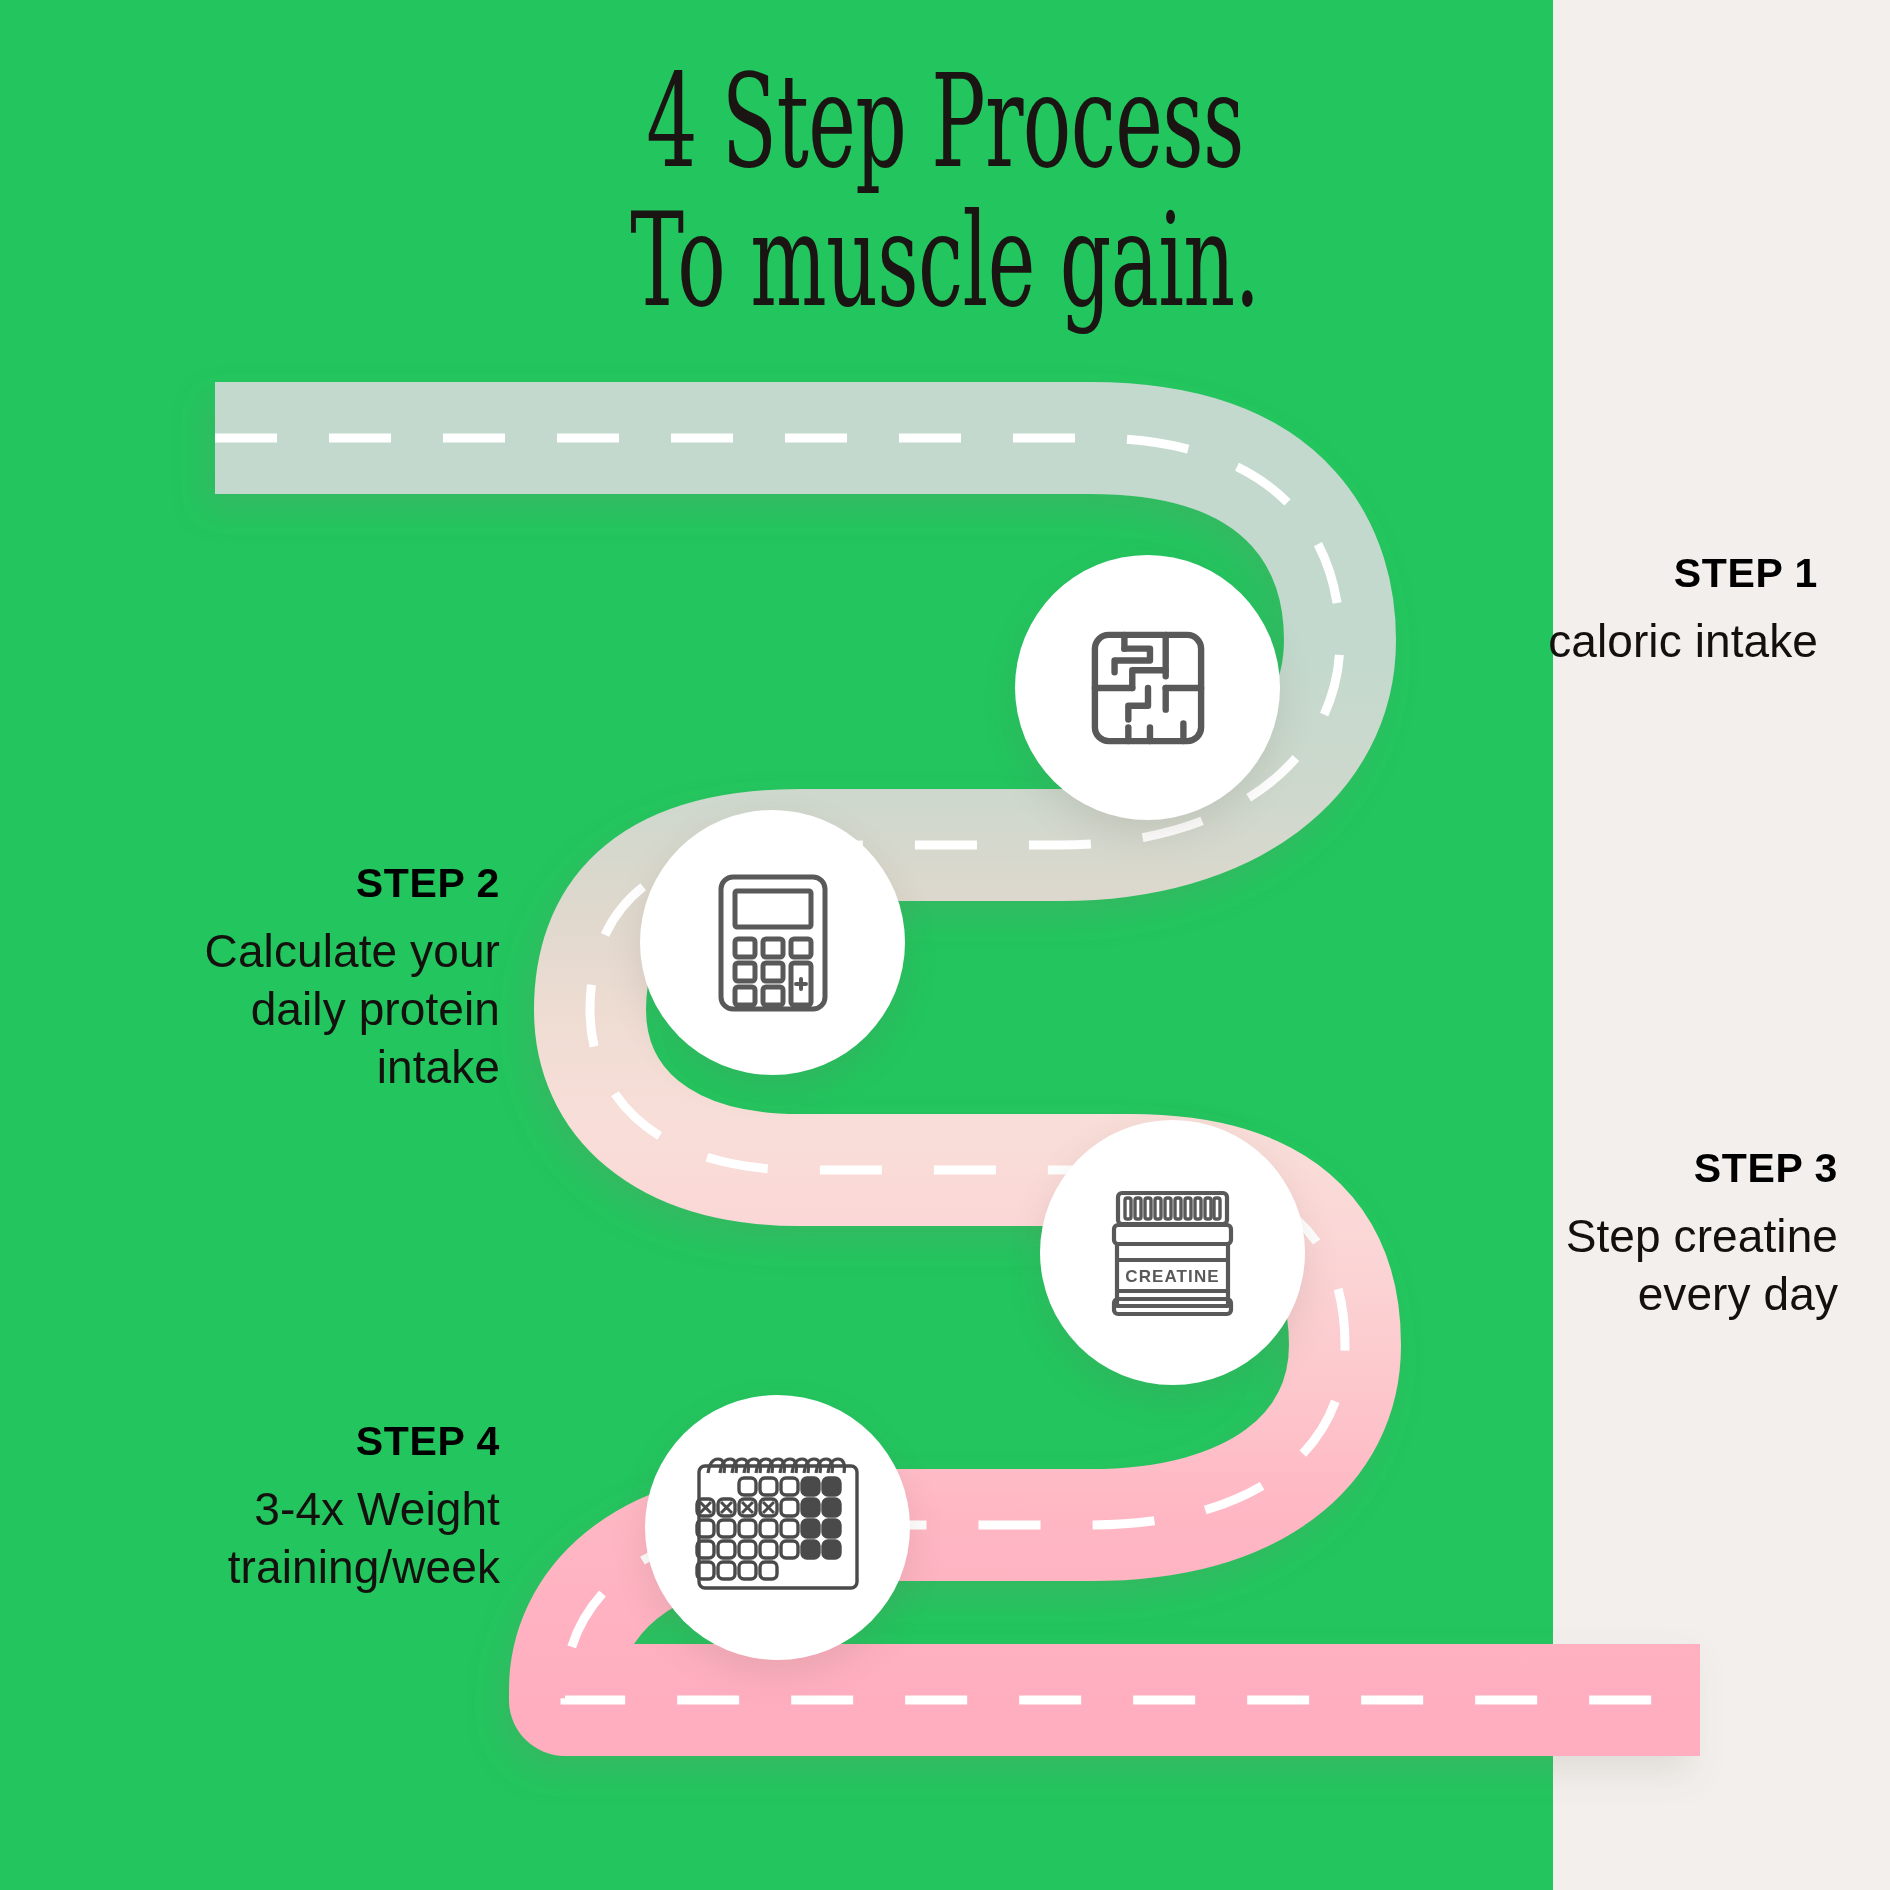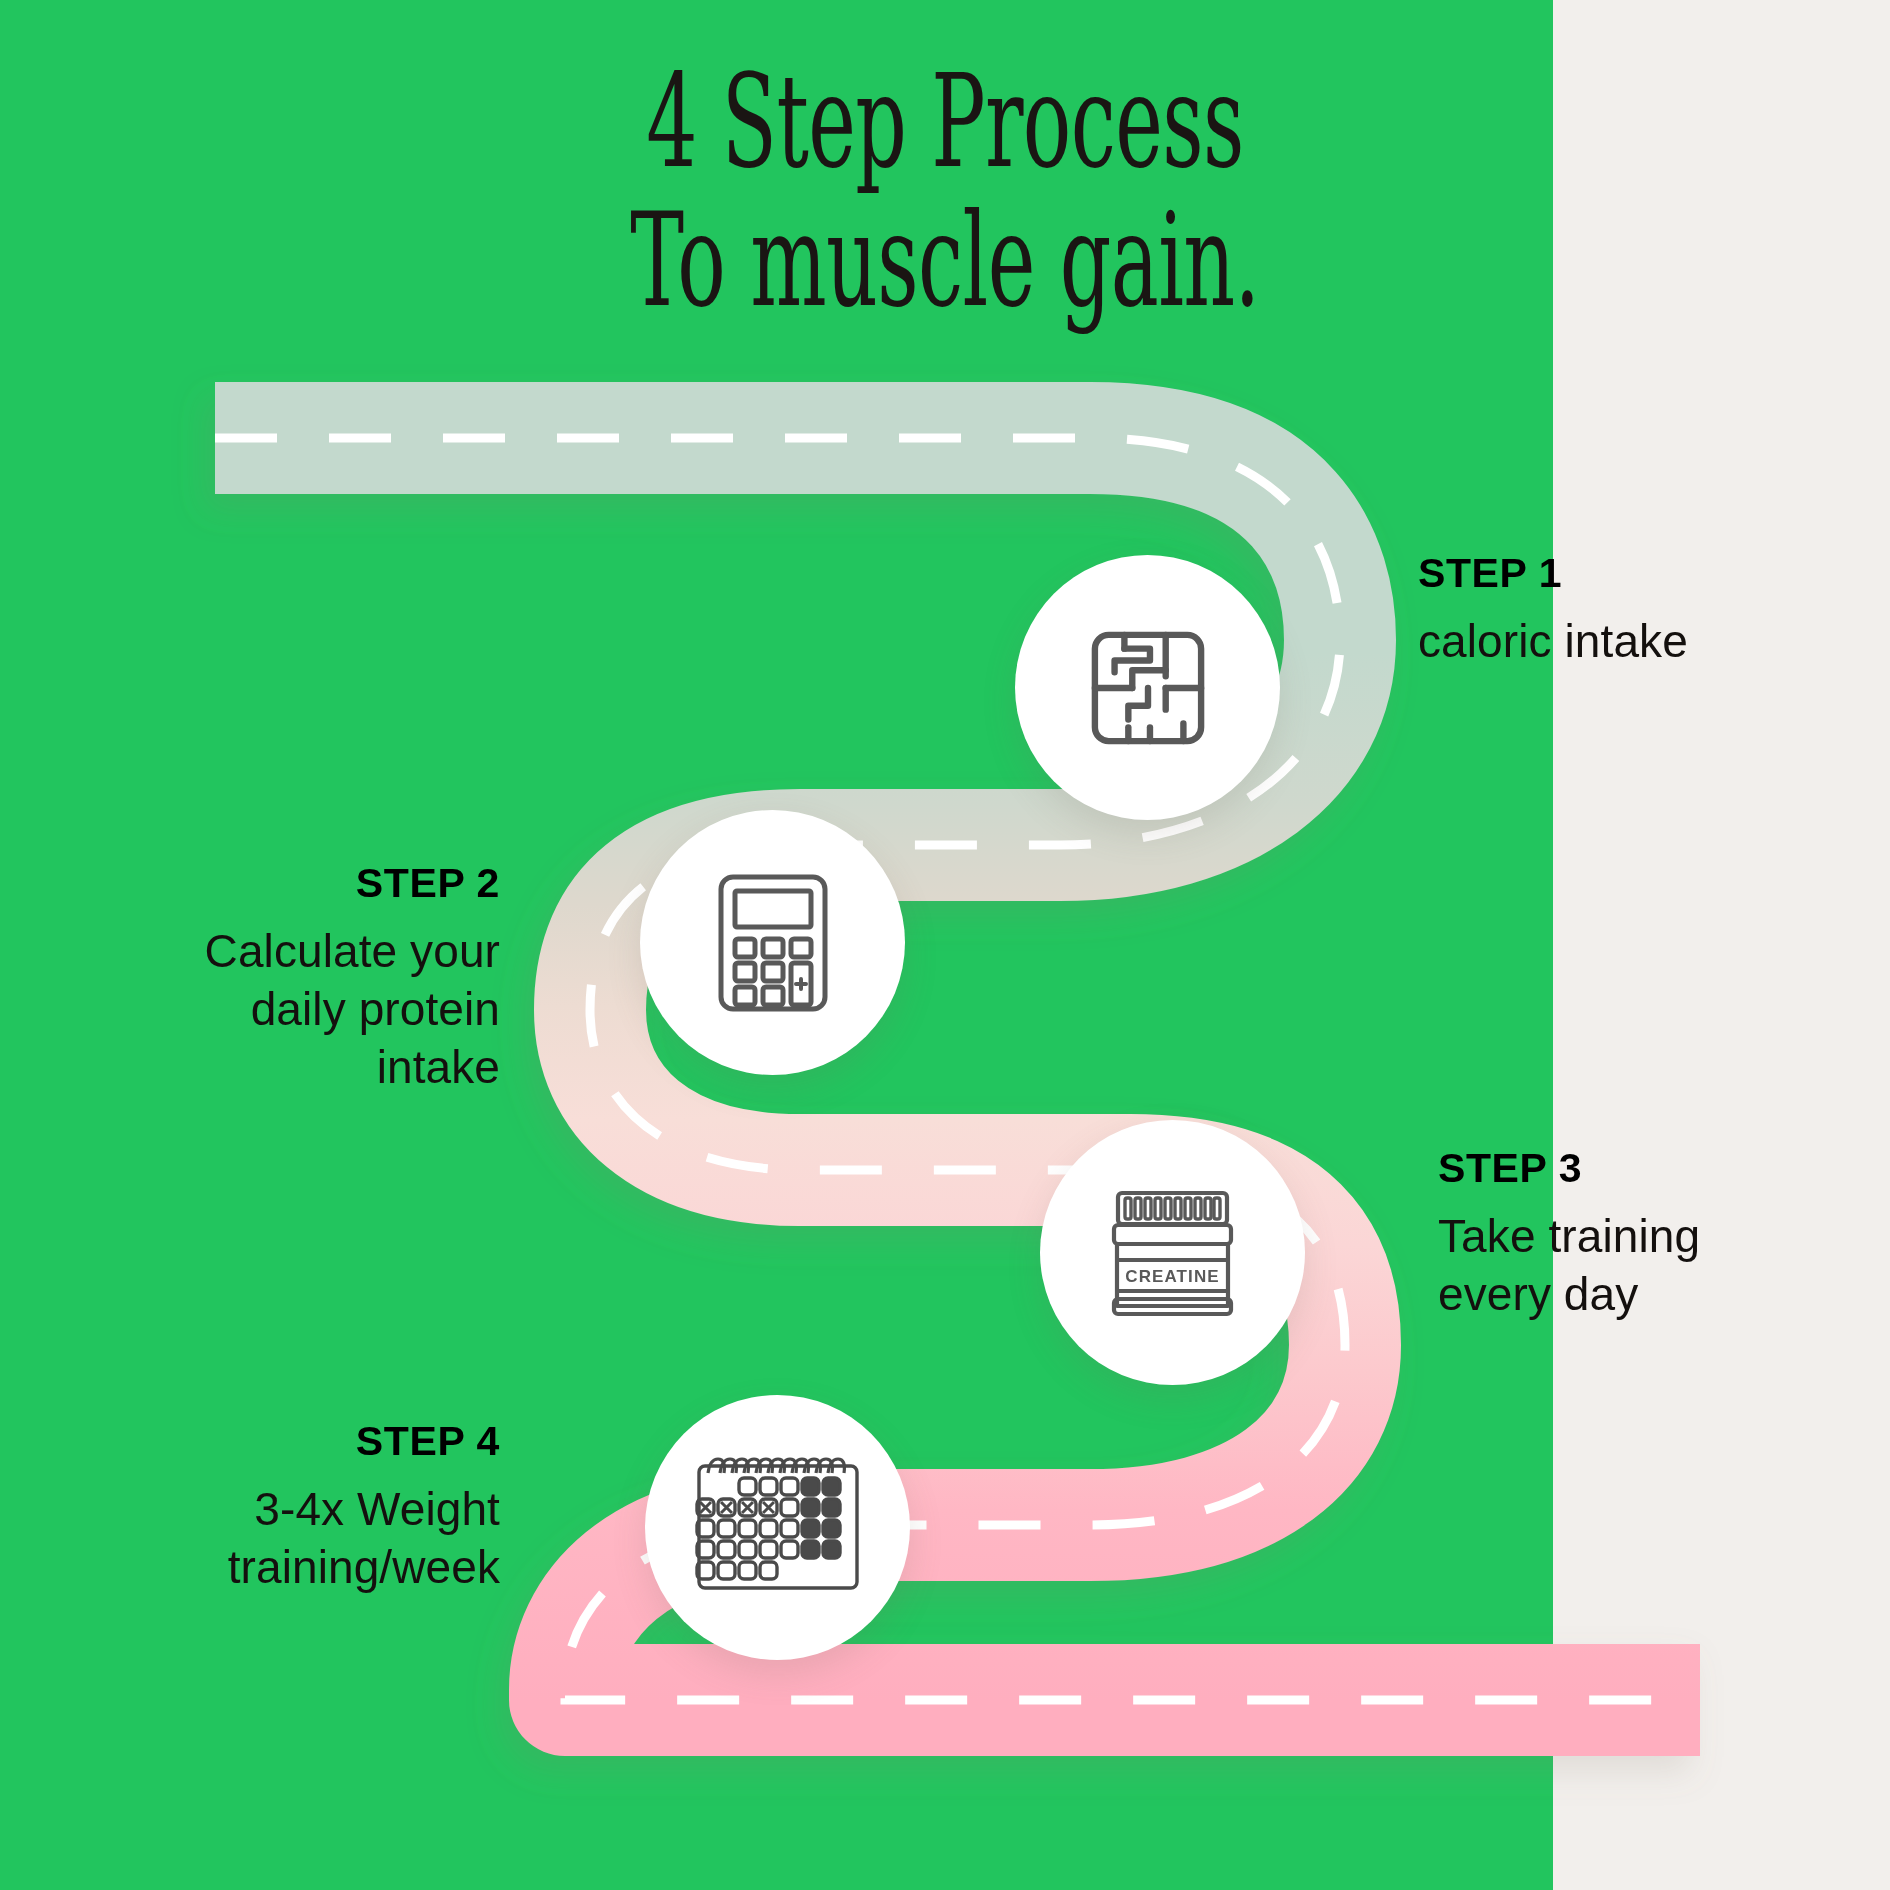--- a/index.html
+++ b/index.html
@@ -79,21 +79,21 @@
     margin-bottom: 16px;
   }
   .step-desc {
     font-family: "Liberation Sans", sans-serif;
     font-weight: 300;
     font-size: 46px;
     line-height: 1.26;
     color: #14100e;
     letter-spacing: 0.1px;
   }
-  .align-left  { text-align: left; }
+  .align-left  { text-align: right; }
   .align-right { text-align: right; }
 </style>
 </head>
 <body>
 
 <div id="stage">
 
   <div class="title-block">
     <div class="title-line">4 Step Process</div>
     <div class="title-line">To muscle gain.</div>
@@ -300,21 +300,21 @@
     <div class="step-desc">
       <div>Calculate your</div>
       <div>daily protein</div>
       <div>intake</div>
     </div>
   </div>
 
   <div class="step-text align-left" style="left:1438px; top:1145px; width:400px;">
     <div class="step-label">STEP 3</div>
     <div class="step-desc">
-      <div>Take training</div>
+      <div>Step creatine</div>
       <div>every day</div>
     </div>
   </div>
 
   <div class="step-text align-right" style="left:90px; top:1418px; width:410px;">
     <div class="step-label">STEP 4</div>
     <div class="step-desc">
       <div>3-4x Weight</div>
       <div>training/week</div>
     </div>

